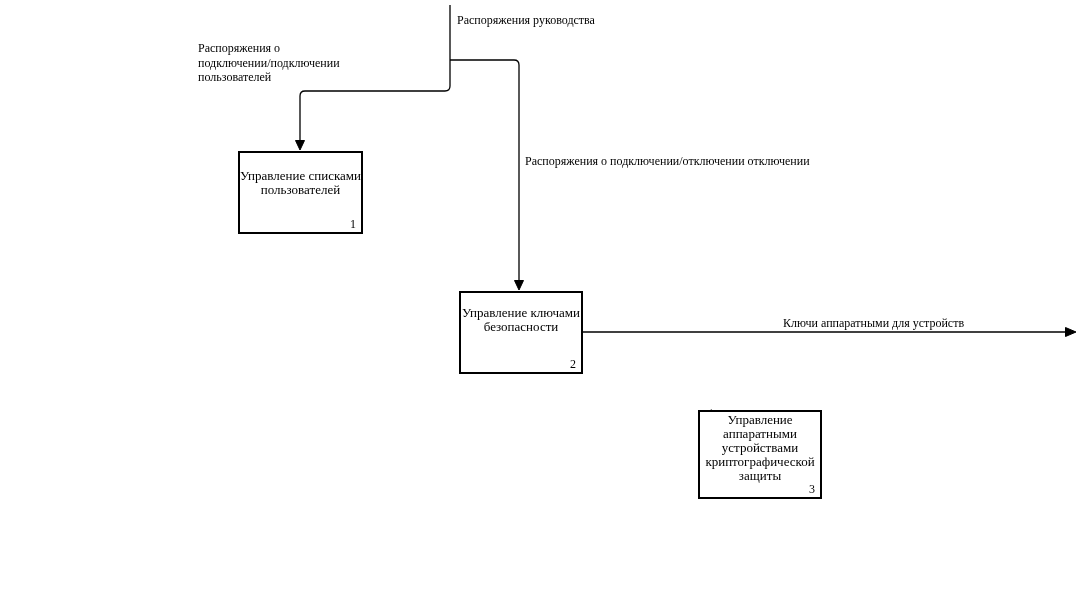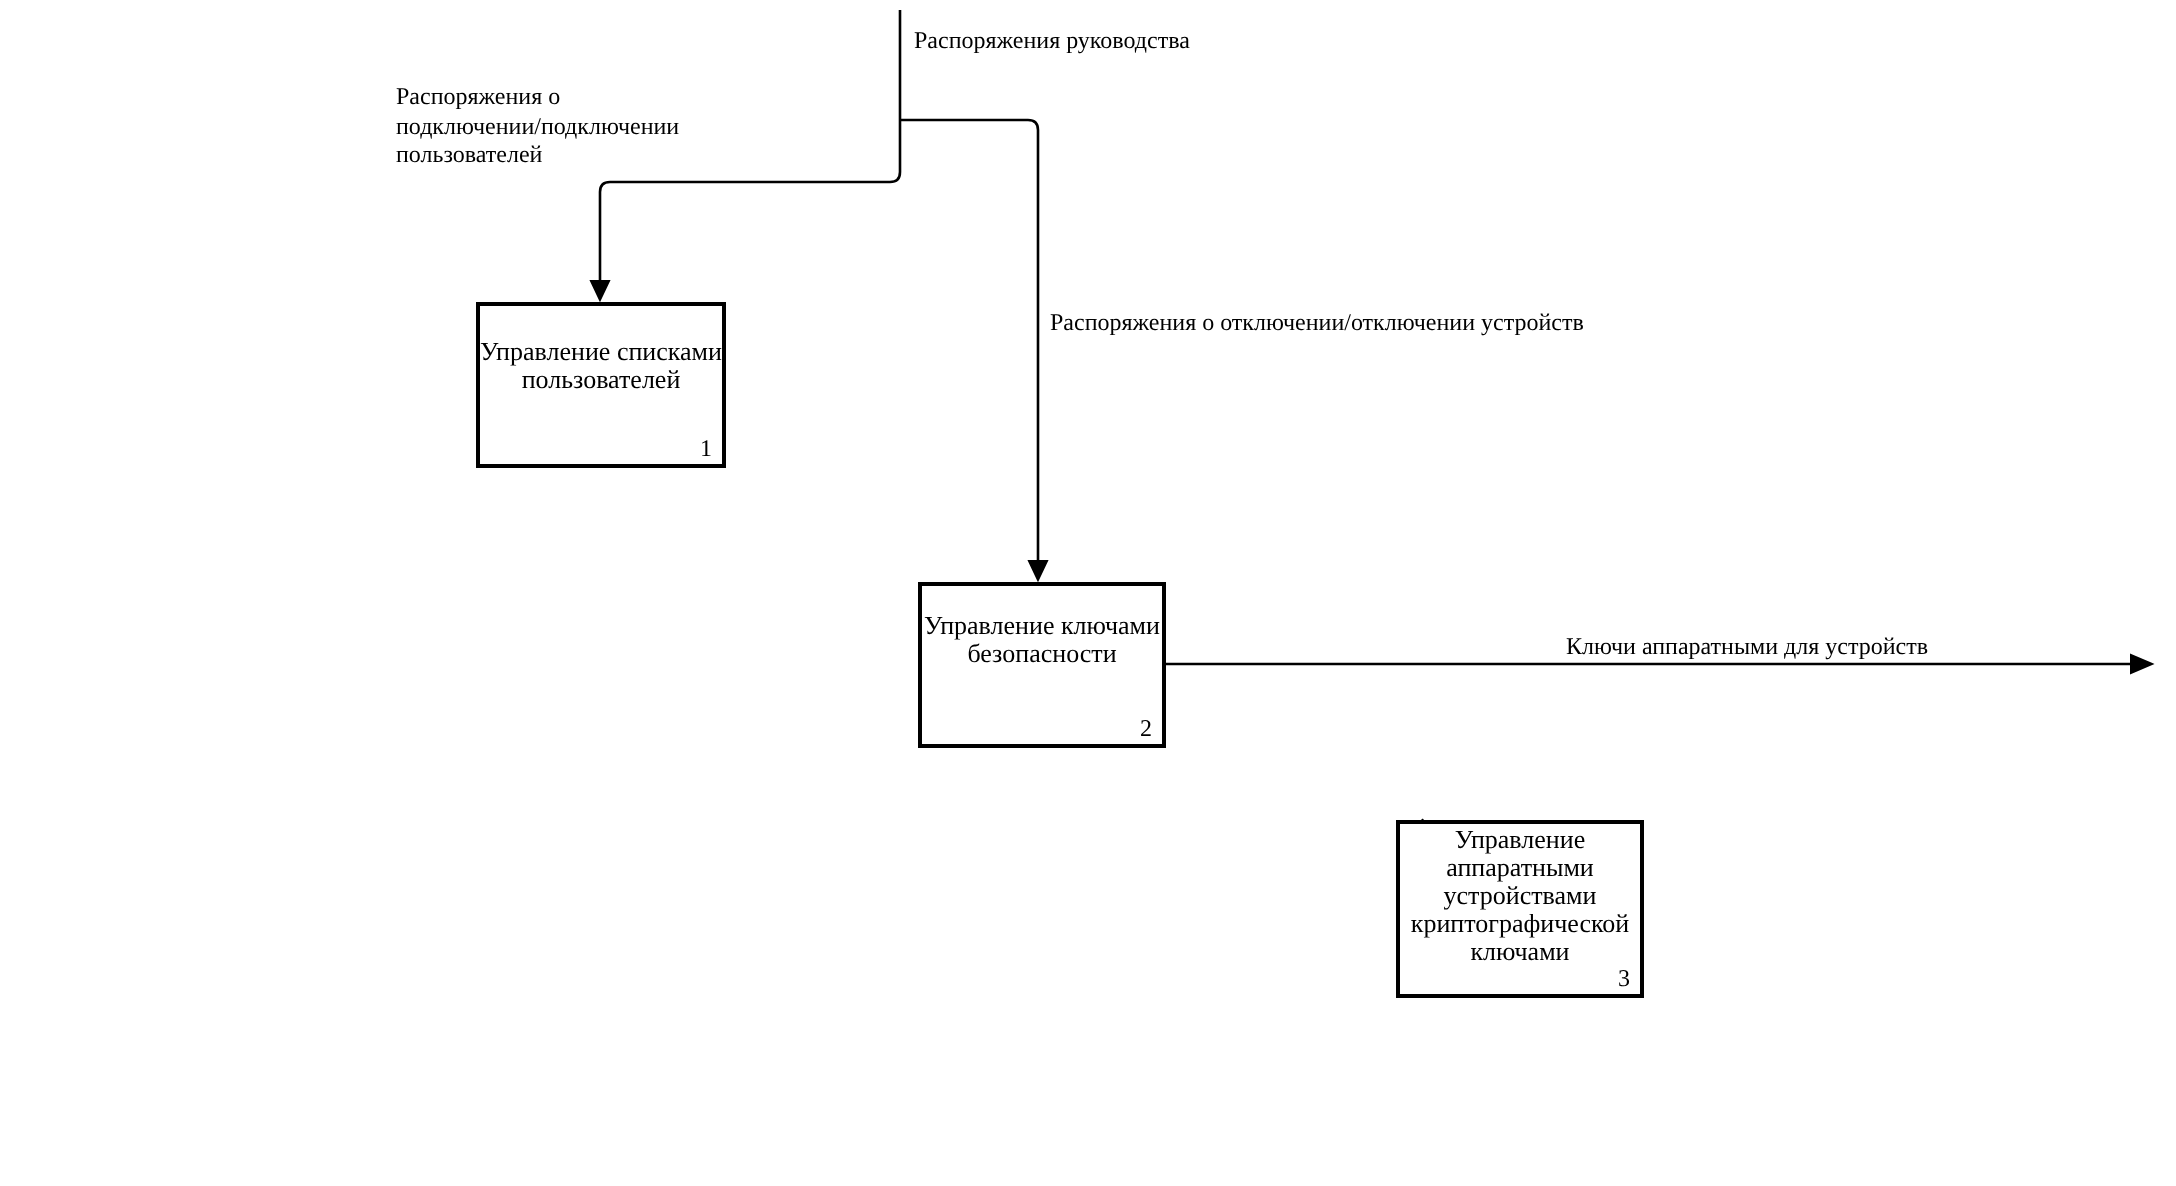--- a/index.html
+++ b/index.html
@@ -81,38 +81,38 @@
 
     <path d="M700 419 L712 410" fill="none" stroke="#000000" stroke-width="2"></path>
   </svg>
 
   <div class="flow-label lbl-top">Распоряжения руководства</div>
 
   <div class="flow-label lbl-left">Распоряжения о
 подключении/подключении
 пользователей</div>
 
-  <div class="flow-label lbl-devices">Распоряжения о отключении/отключении устройств</div>
+  <div class="flow-label lbl-devices">Распоряжения о подключении/отключении отключении</div>
 
   <div class="flow-label lbl-output">Ключи аппаратными для устройств</div>
 
   <div class="activity-box box-1">
     <div class="box-label">Управление списками
 пользователей</div>
     <div class="box-number">1</div>
   </div>
 
   <div class="activity-box box-2">
     <div class="box-label">Управление ключами
 безопасности</div>
     <div class="box-number">2</div>
   </div>
 
   <div class="activity-box box-3">
     <div class="box-label">Управление
 аппаратными
 устройствами
 криптографической
-ключами</div>
+защиты</div>
     <div class="box-number">3</div>
   </div>
 
 </div>
 
 </body></html>

